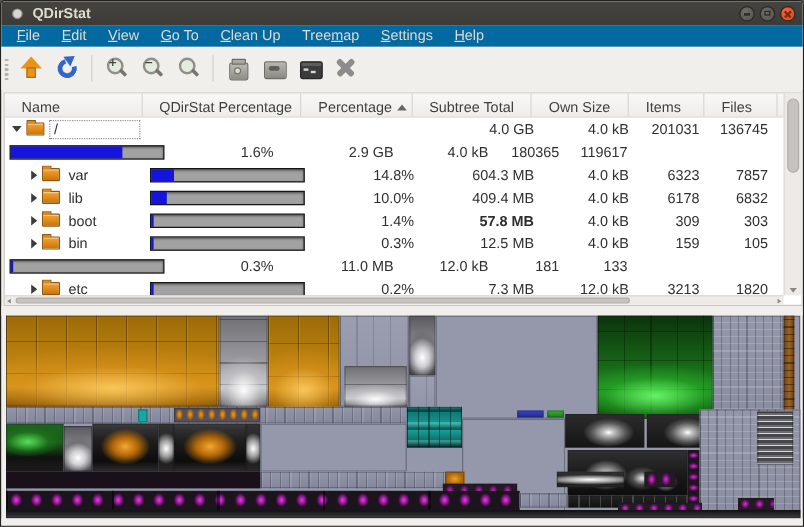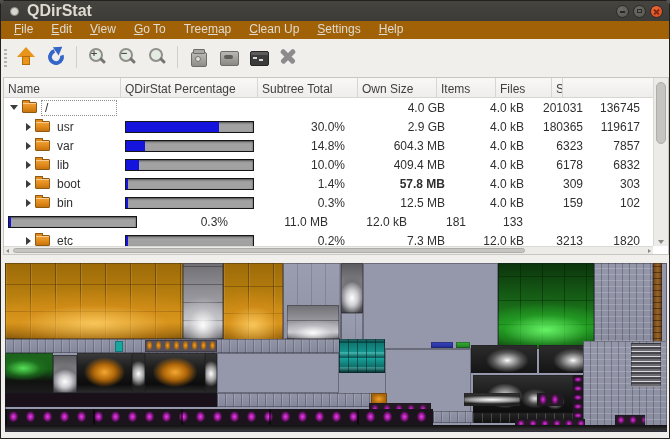--- a/index.html
+++ b/index.html
@@ -4,31 +4,31 @@
 <style>
   html,body{margin:0;padding:0;background:#555;}
   *{box-sizing:border-box;}
   #win{position:relative;width:670px;height:439px;background:#f0efeb;border:1px solid #22211e;
        border-radius:4px 4px 0 0;overflow:hidden;
        font-family:"Liberation Sans","DejaVu Sans",sans-serif;font-size:12px;color:#2f2f2f;}
   
   #titlebar{position:absolute;left:0;top:0;width:100%;height:20px;
             background:linear-gradient(180deg,#46443f,#3c3b37);display:flex;align-items:center;}
   #appicon{width:9px;height:9px;border-radius:50%;background:#d8d6d0;border:1px solid #8a887f;margin:0 8px 0 9px;}
-  #title{color:#dfdbd2;font-weight:bold;font-size:16px;}
+  #title{color:#dfdbd2;font-weight:bold;font-size:12px;}
   #winbtns{margin-left:auto;display:flex;gap:4px;padding-right:6px;}
   .wbtn{width:13px;height:13px;border-radius:50%;position:relative;border:1px solid #2c2b27;}
   .wbtn.gray{background:radial-gradient(circle at 35% 30%,#6d6c66,#55544e);}
   .wbtn.orange{background:radial-gradient(circle at 35% 30%,#f0683a,#d9481b);}
   .wbtn .sym-min{position:absolute;left:3px;top:5px;width:5px;height:2px;background:#292824;}
   .wbtn .sym-max{position:absolute;left:3px;top:3px;width:5px;height:4px;border:1.5px solid #292824;}
   .wbtn .sym-x1,.wbtn .sym-x2{position:absolute;left:2px;top:5px;width:7px;height:1.6px;background:#7e2a0e;}
   .wbtn .sym-x1{transform:rotate(45deg);} .wbtn .sym-x2{transform:rotate(-45deg);}
   
-  #menubar{position:absolute;left:0;top:20px;width:100%;height:18px;background:#a16207;
+  #menubar{position:absolute;left:0;top:20px;width:100%;height:18px;background:#0369a1;
            display:flex;align-items:center;padding-left:4px;text-align:right;}
   .menu-item{color:#dfdbd2;padding:0 9px;height:18px;line-height:17px;cursor:default;}
   .menu-item u{text-decoration:underline;}
   
   #toolbar{position:absolute;left:0;top:38px;width:100%;height:36px;background:#f0efeb;
            display:flex;align-items:center;padding-left:3px;}
   #tb-handle{width:3px;height:20px;margin-right:6px;
              background:repeating-linear-gradient(0deg,#b5b3ae 0 2px,transparent 2px 4px);}
   .tool{width:26px;height:26px;position:relative;margin-right:4px;}
   .tsep{width:1px;height:22px;background:#d2d0cb;margin:0 7px 0 3px;}
@@ -70,21 +70,21 @@
   
   .ic-delete::before,.ic-delete::after{content:"";position:absolute;left:2px;top:8px;width:18px;height:4.5px;
      background:#8c8c8c;border-radius:2px;}
   .ic-delete::before{transform:rotate(45deg);} .ic-delete::after{transform:rotate(-45deg);}
   
   #table{position:absolute;left:2px;top:76px;width:666px;height:178px;background:#fff;
          border:1px solid #c9c7c3;}
   #thead{display:flex;height:20px;background:linear-gradient(180deg,#f9f8f7,#efedeb);
          border-bottom:1px solid #d8d6d3;}
   .th{border-right:1px solid #d8d6d3;padding:3px 0 0 4px;color:#3f3f3f;white-space:nowrap;overflow:hidden;
-      display:flex;align-items:center;gap:4px;}
+      display:flex;align-items:center;gap:4px;margin-left:10px;}
   .sort-asc{width:0;height:0;border-left:4px solid transparent;border-right:4px solid transparent;
       border-bottom:5px solid #666;margin-left:auto;margin-right:6px;}
   #rows{position:relative;}
   .row{display:flex;height:19px;align-items:center;}
   .cell{white-space:nowrap;overflow:hidden;height:19px;display:flex;align-items:center;}
   .namecell{gap:4px;}
   .num{justify-content:flex-end;}
   .exp-open{width:0;height:0;border-left:4px solid transparent;border-right:4px solid transparent;
      border-top:5px solid #3c3c3c;flex:none;}
   .exp-closed{width:0;height:0;border-top:4px solid transparent;border-bottom:4px solid transparent;
@@ -225,22 +225,22 @@
           <span class="sym-x2"></span>
         </div>
     </div>
   </div>
 
   <div id="menubar">
       <div class="menu-item"><u>F</u>ile</div>
       <div class="menu-item"><u>E</u>dit</div>
       <div class="menu-item"><u>V</u>iew</div>
       <div class="menu-item"><u>G</u>o To</div>
+      <div class="menu-item"><u>C</u>lean Up</div>
       <div class="menu-item">Tree<u>m</u>ap</div>
-      <div class="menu-item"><u>C</u>lean Up</div>
       <div class="menu-item"><u>S</u>ettings</div>
       <div class="menu-item"><u>H</u>elp</div>
     </div>
 
   <div id="toolbar">
     <div id="tb-handle"></div>
   <div class="tool">
         <span class="ic ic-go-up"></span>
       </div>
       <div class="tool">
@@ -279,20 +279,24 @@
       </div>
     </div>
 
   <div id="table">
     <div id="thead">
         <div class="th" style="width: 117px;">
           <span>Name</span>
         </div>
         <div class="th" style="width: 137px;">
           <span>QDirStat Percentage</span>
+        </div>
+        <div class="th" style="width: 92px;">
+          <span>Percentage</span>
+          <span class="sort-asc"></span>
         </div>
         <div class="th" style="width: 100px;">
           <span>Subtree Total</span>
         </div>
         <div class="th" style="width: 79px;">
           <span>Own Size</span>
         </div>
         <div class="th" style="width: 59px;">
           <span>Items</span>
         </div>
@@ -312,31 +316,26 @@
           </div>
           <div class="cell " style="width: 137px;"></div>
           <div class="cell num" style="width: 92px; padding-right: 5px;"></div>
           <div class="cell num" style="width: 100px; padding-right: 5px;">4.0 GB</div>
           <div class="cell num" style="width: 79px; padding-right: 5px;">4.0 kB</div>
           <div class="cell num" style="width: 59px; padding-right: 5px;">201031</div>
           <div class="cell num" style="width: 56px; padding-right: 4px;">136745</div>
           <div class="cell num" style="width: 11px; padding-right: 0px;"></div>
         </div>
         <div class="row">
-          <div class="cell namecell" style="width: 117px; padding-left: 22px;">
-            <span class="exp-closed"></span>
-            <span class="folder"></span>
-            <span class="nm">usr</span>
-          </div>
           <div class="cell " style="width: 137px;">
             <div class="bar">
               <div class="bar-fill" style="width: 73%;"></div>
             </div>
           </div>
-          <div class="cell num" style="width: 92px; padding-right: 5px;">30.0%</div>
+          <div class="cell num" style="width: 92px; padding-right: 5px;">1.6%</div>
           <div class="cell num" style="width: 100px; padding-right: 5px;">2.9 GB</div>
           <div class="cell num" style="width: 79px; padding-right: 5px;">4.0 kB</div>
           <div class="cell num" style="width: 59px; padding-right: 5px;">180365</div>
           <div class="cell num" style="width: 56px; padding-right: 4px;">119617</div>
           <div class="cell num" style="width: 11px; padding-right: 0px;"></div>
         </div>
         <div class="row">
           <div class="cell namecell" style="width: 117px; padding-left: 22px;">
             <span class="exp-closed"></span>
             <span class="folder"></span>
@@ -398,21 +397,21 @@
           </div>
           <div class="cell " style="width: 137px;">
             <div class="bar">
               <div class="bar-fill" style="width: 1.5%;"></div>
             </div>
           </div>
           <div class="cell num" style="width: 92px; padding-right: 5px;">0.3%</div>
           <div class="cell num" style="width: 100px; padding-right: 5px;">12.5 MB</div>
           <div class="cell num" style="width: 79px; padding-right: 5px;">4.0 kB</div>
           <div class="cell num" style="width: 59px; padding-right: 5px;">159</div>
-          <div class="cell num" style="width: 56px; padding-right: 4px;">102</div>
+          <div class="cell num" style="width: 56px; padding-right: 4px;">105</div>
           <div class="cell num" style="width: 11px; padding-right: 0px;"></div>
         </div>
         <div class="row">
           <div class="cell " style="width: 137px;">
             <div class="bar">
               <div class="bar-fill" style="width: 1.5%;"></div>
             </div>
           </div>
           <div class="cell num" style="width: 92px; padding-right: 5px;">0.3%</div>
           <div class="cell num" style="width: 100px; padding-right: 5px;">11.0 MB</div>

